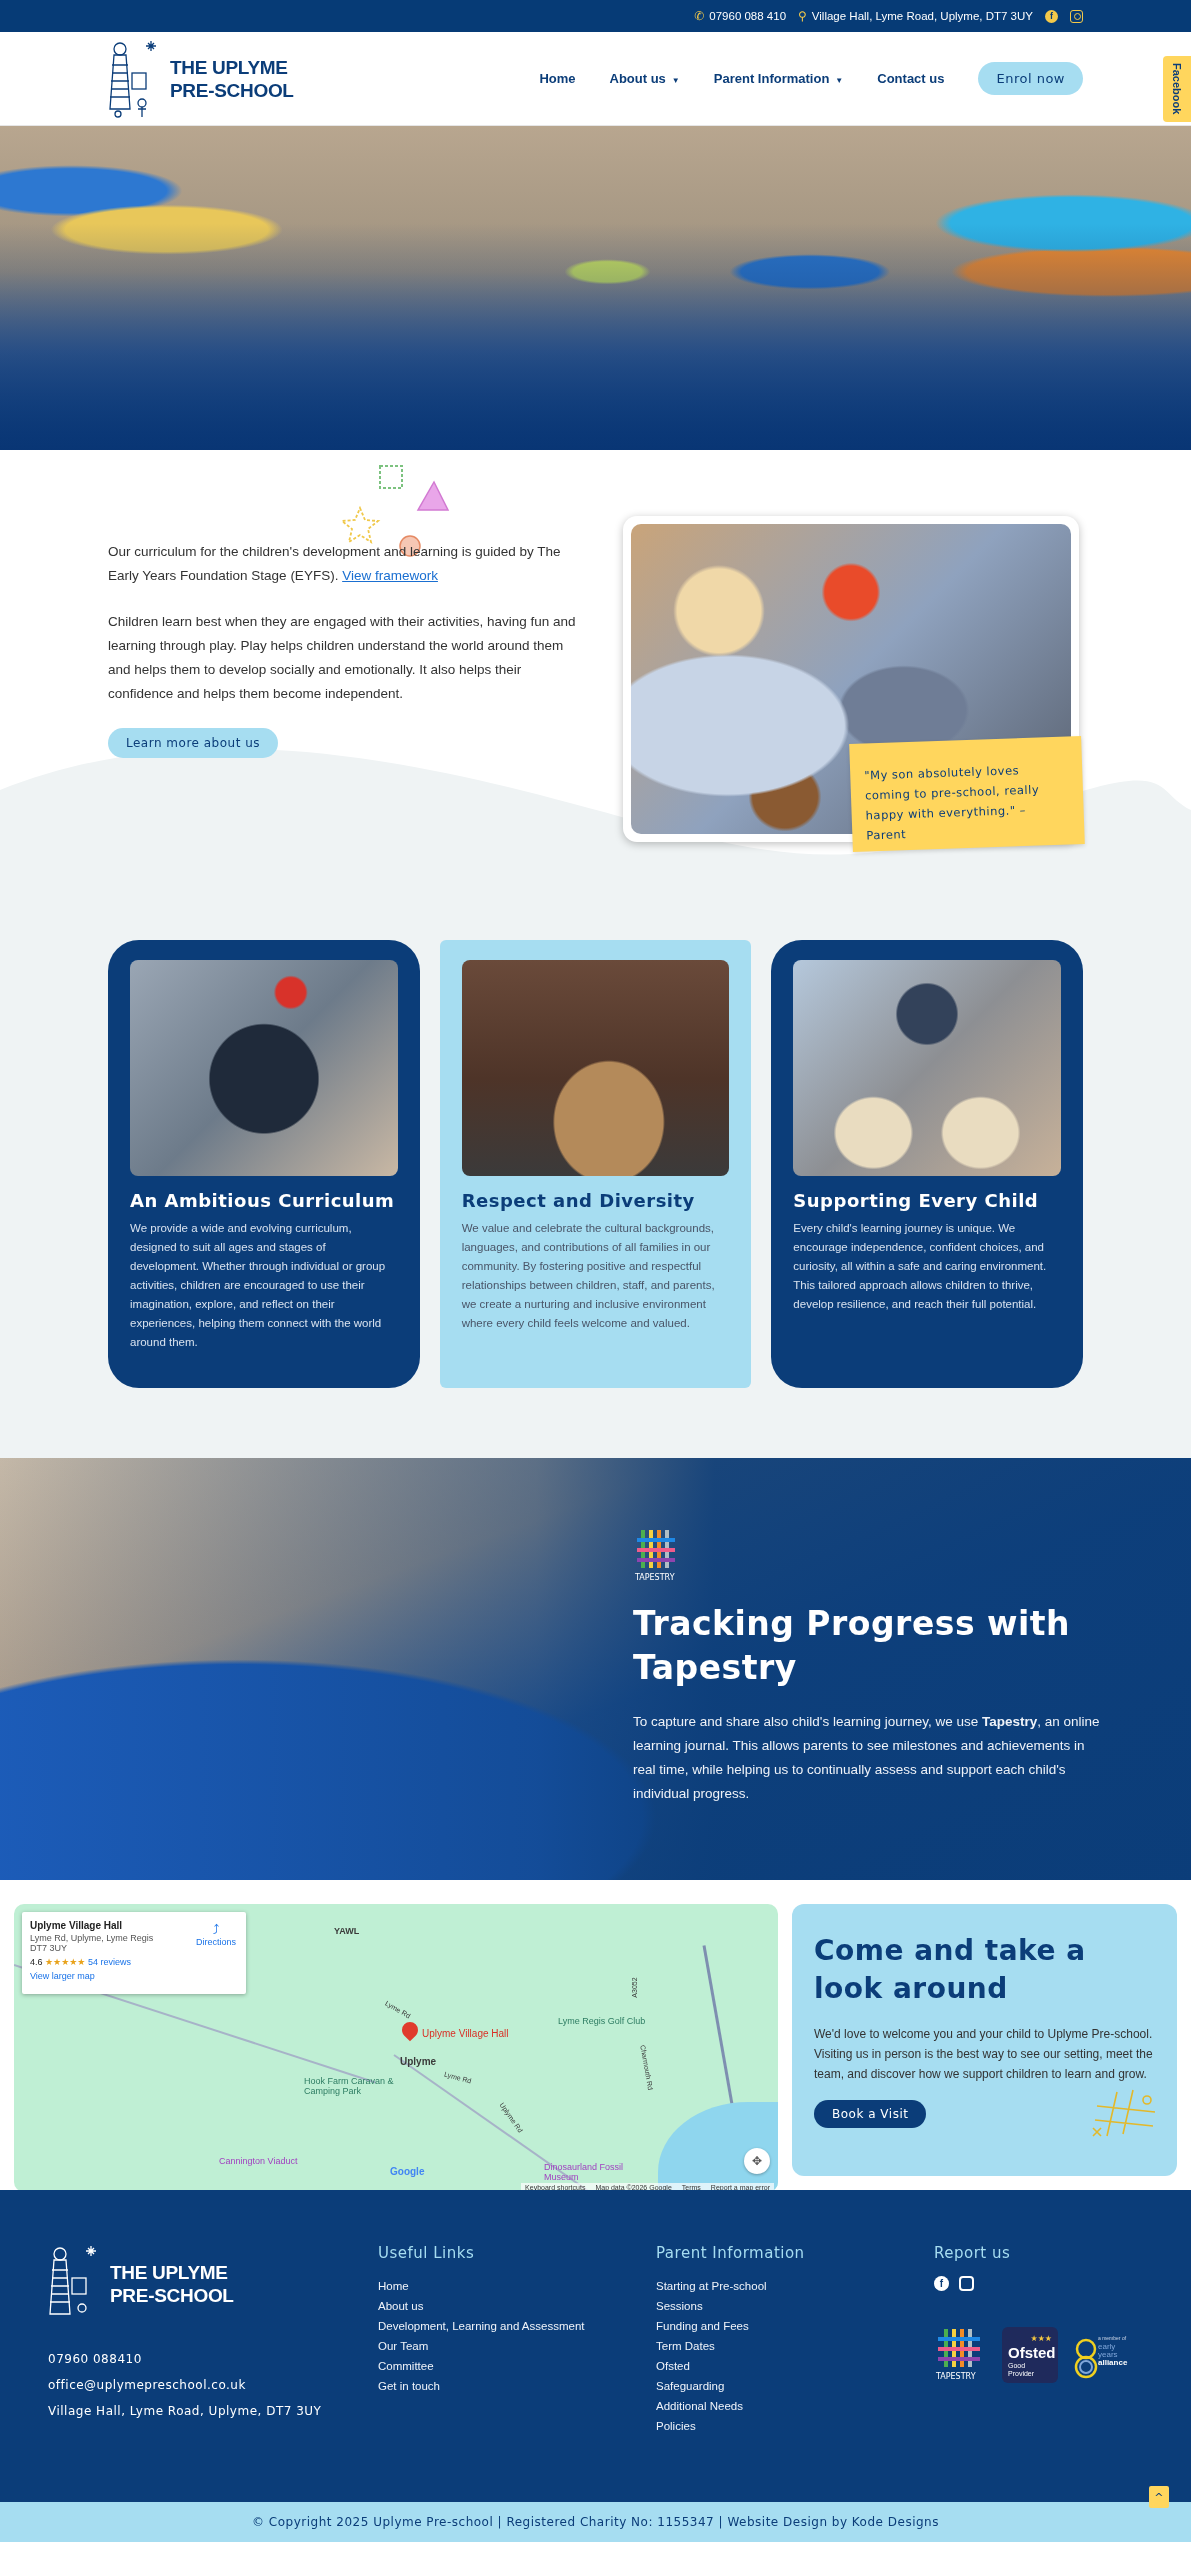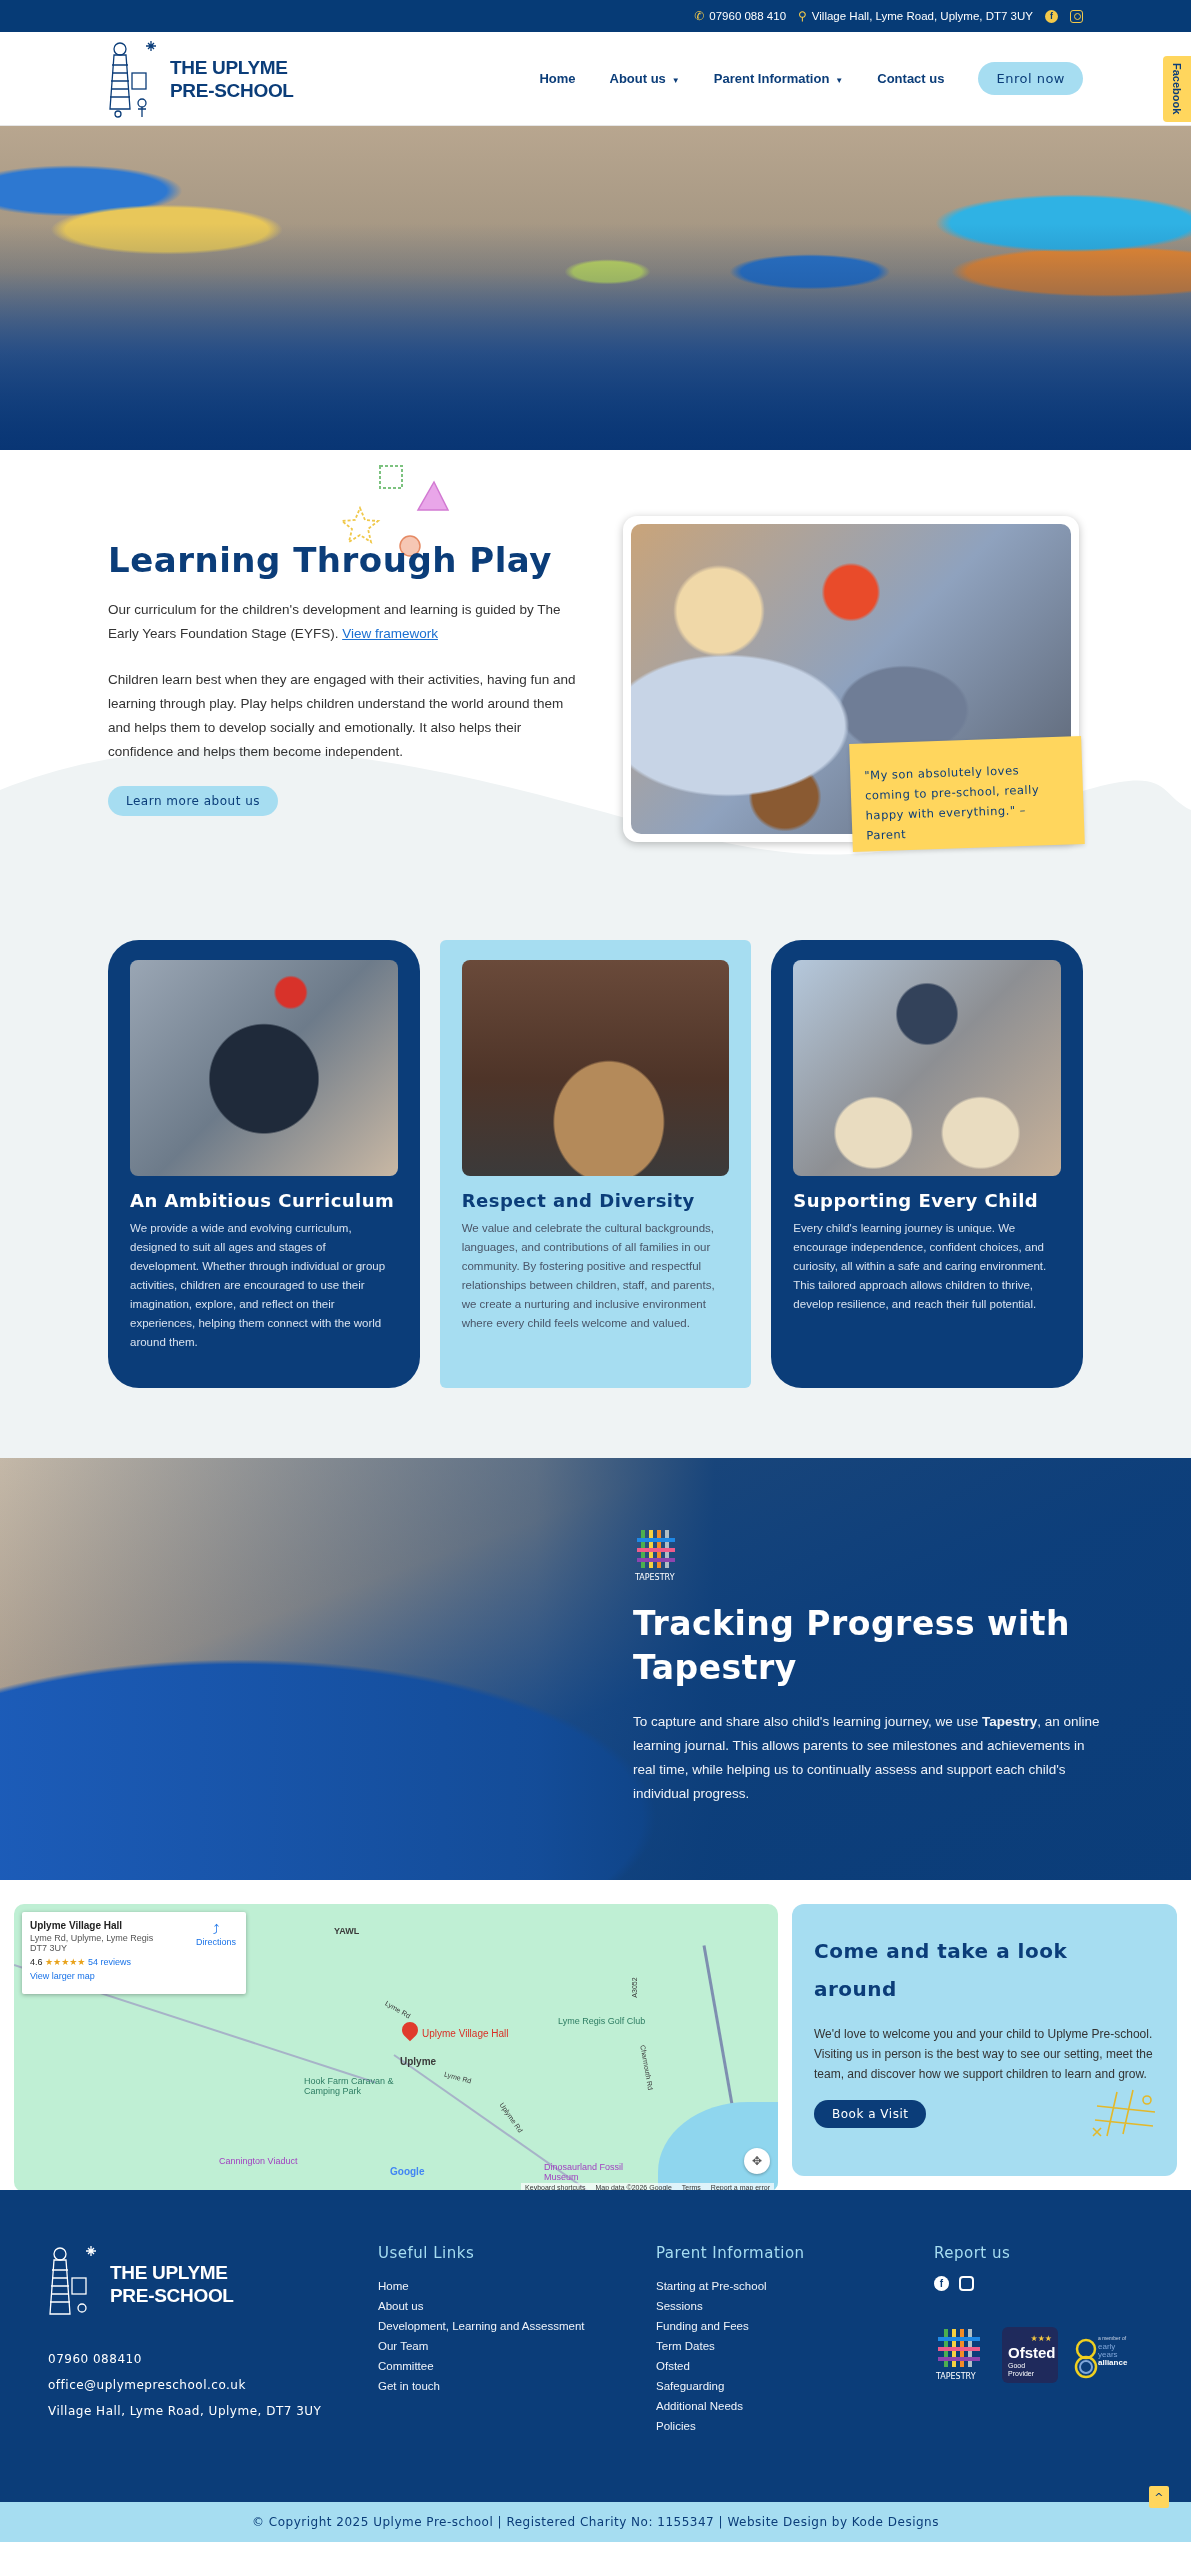--- a/index.html
+++ b/index.html
@@ -97,21 +97,21 @@
   .map-card .stars { color: #e8a21b; }
   .map-card .blue { color: #1a73e8; }
   .map-card .dir { position: absolute; right: 10px; top: 10px; color: #1a73e8; text-align: center; font-size: 9px; }
   .map-label { position: absolute; font-size: 10px; color: #3a3a3a; }
   .pin { position: absolute; left: 388px; top: 118px; width: 16px; height: 16px; background: #e03b2c; border-radius: 50% 50% 50% 0; transform: rotate(-45deg); }
   .map-foot { position: absolute; right: 4px; bottom: 0; font-size: 7px; color: #333; background: rgba(255,255,255,0.7); padding: 1px 4px; display: flex; gap: 10px; }
   .map-ctrl { position: absolute; right: 8px; bottom: 18px; width: 26px; height: 26px; border-radius: 50%; background: #fff; box-shadow: 0 1px 3px rgba(0,0,0,0.3); display: flex; align-items: center; justify-content: center; font-size: 12px; color: #555; }
   .road { position: absolute; border-top: 2px solid #a7b3c8; }
   .sea { position: absolute; right: 0; bottom: 0; width: 120px; height: 90px; background: #8fd6ee; border-top-left-radius: 90px 70px; }
   .visit-card { flex: 1; background: #a6ddf1; border-radius: 12px; padding: 28px 22px; position: relative; }
-  .visit-card h2 { color: #0b3d79; font-size: 20px; line-height: 38px; margin-bottom: 16px; }
+  .visit-card h2 { color: #0b3d79; font-size: 28px; line-height: 38px; margin-bottom: 16px; }
   .visit-card p { font-size: 12px; line-height: 20px; color: #333; margin-bottom: 16px; }
   .btn-dark { display: inline-block; background: #0b3d79; color: #fff; border-radius: 16px; padding: 7px 18px; font-size: 12px; }
   .ttt { position: absolute; right: 18px; bottom: 38px; width: 70px; height: 50px; }
 
   
   .footer { background: #0b3d79; color: #fff; padding: 54px 48px 40px; display: flex; height: 312px; position: relative; }
   .f-col1 { width: 330px; }
   .f-logo { display: flex; align-items: center; gap: 8px; margin-bottom: 28px; }
   .f-logo .logo-text { color: #fff; font-size: 19px; }
   .f-contact div { font-size: 12px; margin-bottom: 12px; }
@@ -188,21 +188,20 @@
   <svg class="wave" viewBox="0 0 1191 190" preserveAspectRatio="none">
     <path d="M0 60 C 150 0, 320 10, 520 60 S 820 160, 1000 90 S 1150 60, 1191 80 L1191 190 L0 190 Z" fill="#eff3f4"></path>
   </svg>
   <svg class="shapes" viewBox="0 0 130 100">
     <rect x="42" y="6" width="22" height="22" fill="none" stroke="#7cc27f" stroke-width="2" stroke-dasharray="3 2"></rect>
     <polygon points="96,22 110,50 80,50" fill="#e9a6e9" stroke="#d27ad2" stroke-width="1.5"></polygon>
     <polygon points="22,48 27,60 40,61 30,69 33,82 22,75 11,82 14,69 4,61 17,60" fill="none" stroke="#f0c84a" stroke-width="1.8" stroke-dasharray="3 2"></polygon>
     <circle cx="72" cy="86" r="10" fill="#f6c7b4" stroke="#e58a64" stroke-width="1.5"></circle>
   </svg>
   <div class="learn-left">
-    <h2 class="hand">Learning Through Play</h2>
     <p>
       <span>Our curriculum for the children's development and learning is guided by The Early Years Foundation Stage (EYFS).</span>
       <a class="lnk">View framework</a>
     </p>
     <p>Children learn best when they are engaged with their activities, having fun and learning through play.  Play helps children understand the world around them and helps them to develop socially and emotionally. It also helps their confidence and helps them become independent.</p>
     <a class="btn-light hand">Learn more about us</a>
   </div>
   <div class="photo-frame">
     <div class="photo"></div>
   </div>

